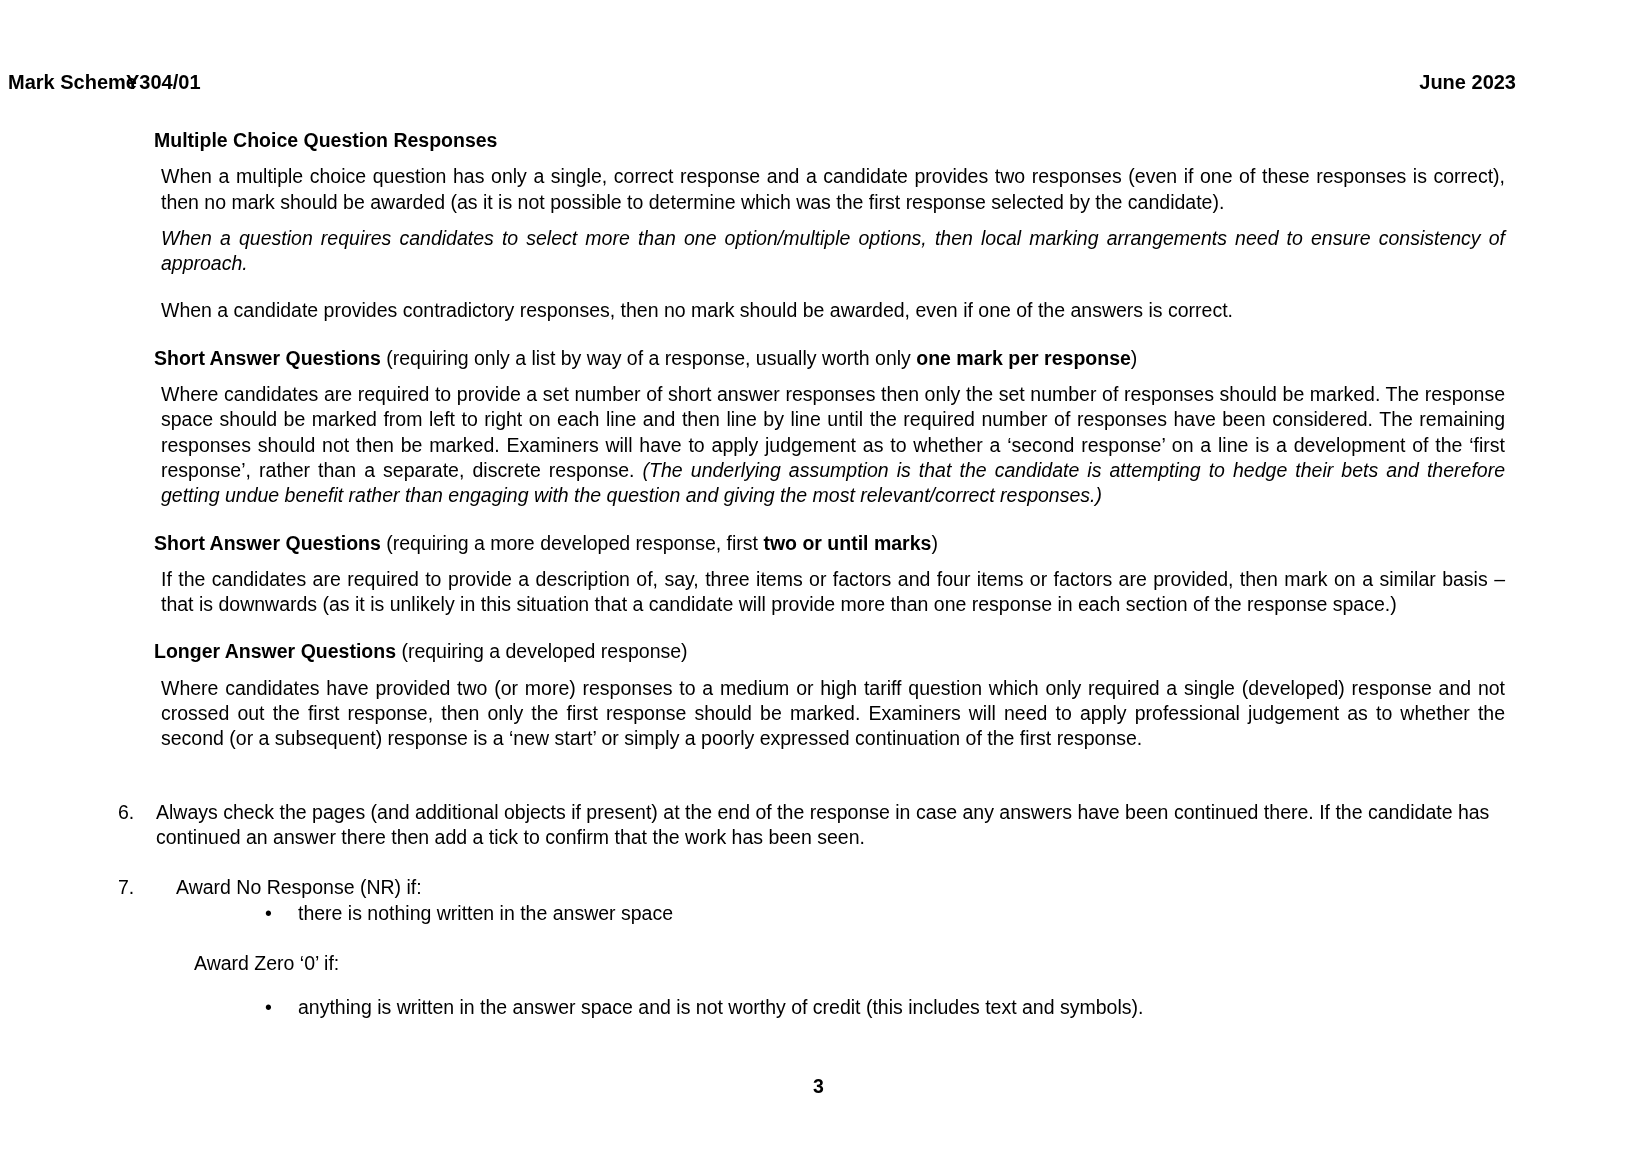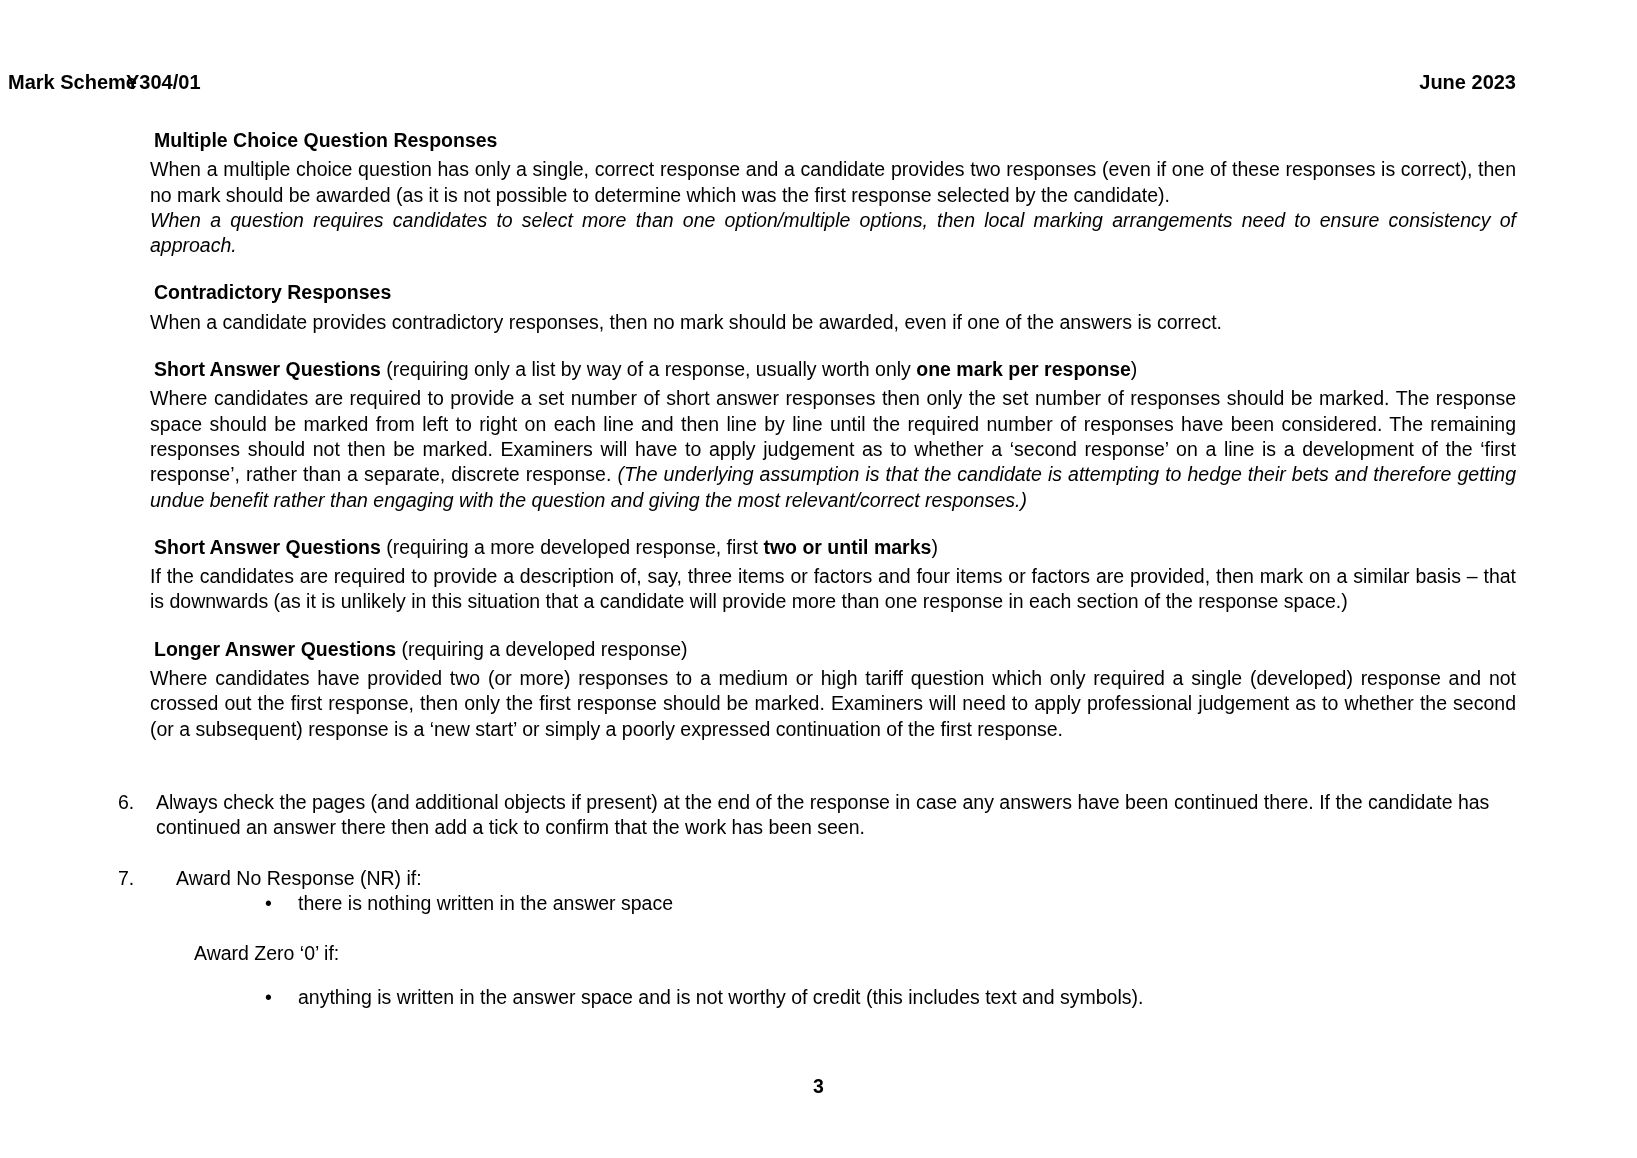--- a/index.html
+++ b/index.html
@@ -15,21 +15,21 @@
     position:absolute;top:71px;left:8px;right:0;
     font-weight:bold;font-size:20px;line-height:22px;
   }
   .h-left{position:absolute;left:118px;top:0;}
   .h-center{display:block;}
   .h-right{position:absolute;right:121px;top:0;text-align:center;}
 
   .content{position:absolute;left:150px;top:124px;width:1366px;}
   .sec{margin:0 0 22px 0;}
   .sec-heading{margin:4px;}
-  .sec p{margin:0;text-align:justify;}
+  .sec p{margin:11px;text-align:justify;}
 
   .items{margin-top:48px;}
   .num-item{position:relative;text-align:left;}
   .num-item .num{position:absolute;left:-32px;top:0;}
   .item6-body{padding-left:6px;}
   .item7{margin-top:25px;}
   .item7-body{padding-left:26px;}
   .bullet-row{display:flex;padding-left:89px;}
   .bullet-marker{flex:none;width:33px;}
   .sub-lead{margin-top:25px;padding-left:18px;}
@@ -53,21 +53,20 @@
 
   <main class="content">
 
     <section class="sec">
       <div class="sec-heading"><span style="font-weight: bold;">Multiple Choice Question Responses</span></div>
       <p><span>When a multiple choice question has only a single, correct response and a candidate provides two responses (even if one of these responses is correct), then no mark should be awarded (as it is not possible to determine which was the first response selected by the candidate).</span></p>
       <p><span style="font-style: italic;">When a question requires candidates to select more than one option/multiple options, then local marking arrangements need to ensure consistency of approach.</span></p>
     </section>
 
     <section class="sec">
-      <div class="sec-heading"><span style="font-weight: bold;">Contradictory Responses</span></div>
       <p><span>When a candidate provides contradictory responses, then no mark should be awarded, even if one of the answers is correct.</span></p>
     </section>
 
     <section class="sec">
       <div class="sec-heading"><span style="font-weight: bold;">Short Answer Questions</span><span> (requiring only a list by way of a response, usually worth only </span><span style="font-weight: bold;">one mark per response</span><span>)</span></div>
       <p><span>Where candidates are required to provide a set number of short answer responses then only the set number of responses should be marked. The response space should be marked from left to right on each line and then line by line until the required number of responses have been considered.  The remaining responses should not then be marked. Examiners will have to apply judgement as to whether a ‘second response’ on a line is a development of the ‘first response’, rather than a separate, discrete response.  </span><span style="font-style: italic;">(The underlying assumption is that the candidate is attempting to hedge their bets and therefore getting undue benefit rather than engaging with the question and giving the most relevant/correct responses.)</span></p>
     </section>
 
     <section class="sec">
       <div class="sec-heading"><span style="font-weight: bold;">Short Answer Questions</span><span> (requiring a more developed response, first </span><span style="font-weight: bold;">two or until marks</span><span>)</span></div>

